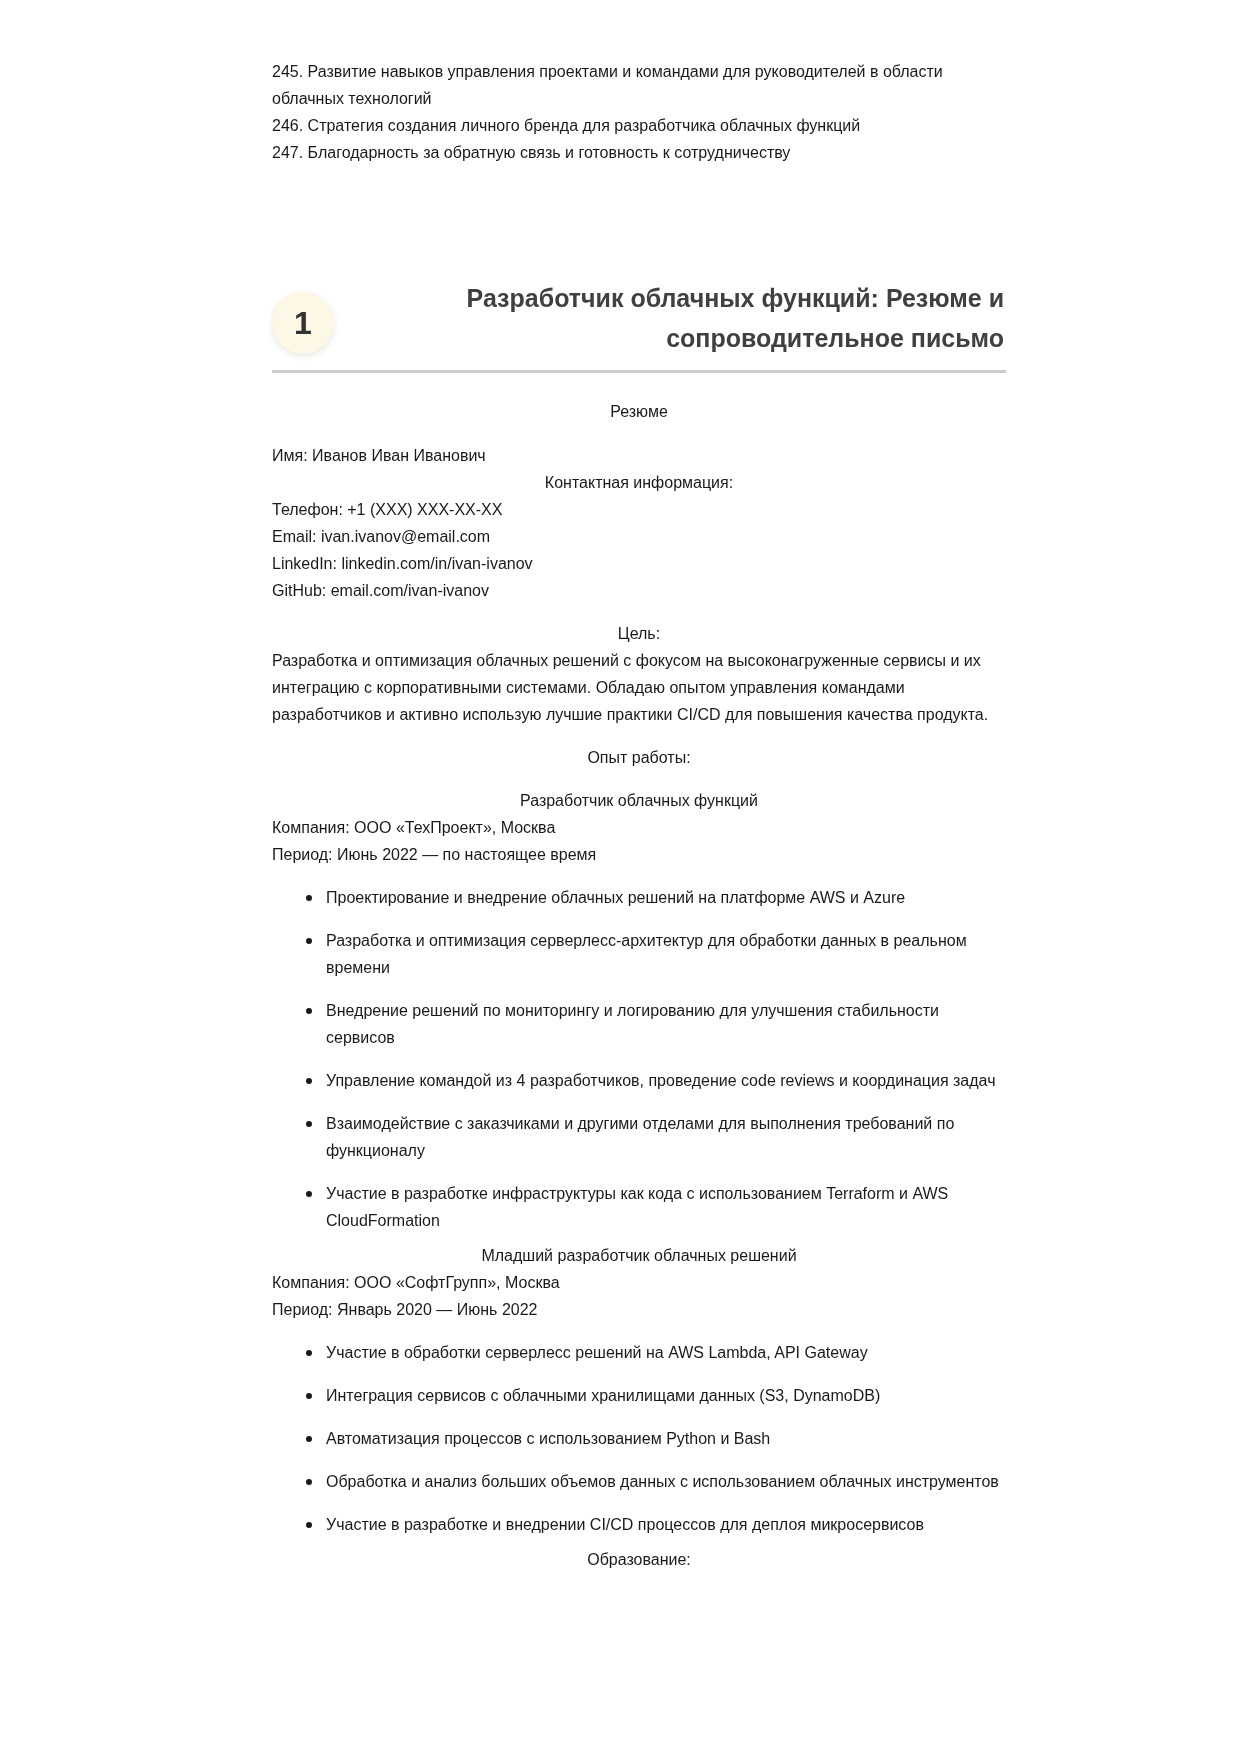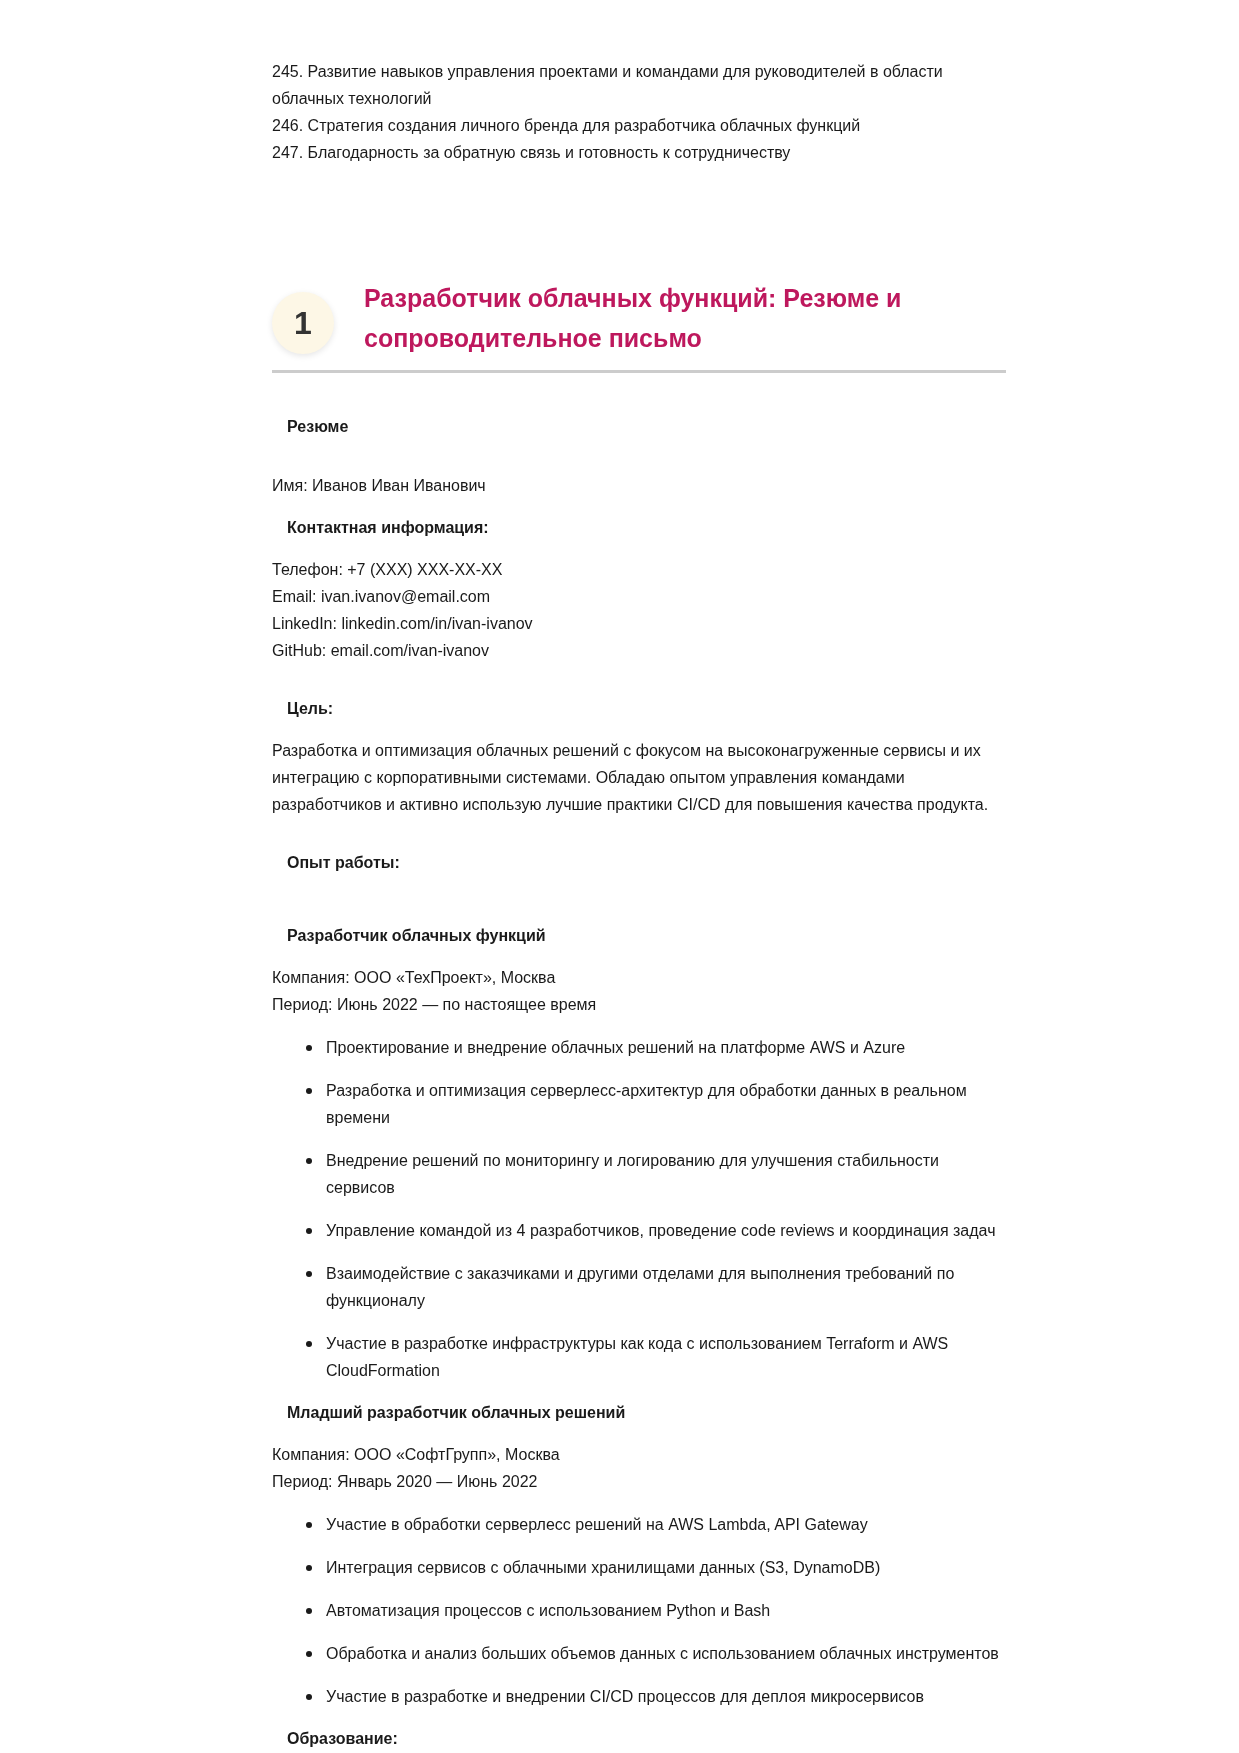--- a/index.html
+++ b/index.html
@@ -53,30 +53,32 @@
       color: #333333;
     }
     .chapter-title {
       position: absolute;
       left: 92px;
       top: -10px;
       width: 640px;
       font-size: 25px;
       font-weight: bold;
       line-height: 40px;
-      color: #be185d;
+      color: #404040;
       margin: 0;
+      text-align: right;
     }
     .content {
       font-size: 16px;
       line-height: 27px;
     }
     .section-label {
-      font-weight: bold;
-      margin: 15px;
+      font-weight: normal;
+      margin: 0;
+      text-align: center;
     }
     .p {
       margin: 0;
     }
     .gap-sm { height: 16px; }
     .gap-md { height: 17px; }
     b.label { font-weight: normal; }
     ul.bullets {
       list-style: none;
       margin: 16px 0 0 0;
@@ -113,21 +115,21 @@
     <h1 class="chapter-title">Разработчик облачных функций: Резюме и сопроводительное письмо</h1>
   </div>
 
   <div class="content">
     <div style="height:25px"></div>
     <p class="section-label">Резюме</p>
     <div class="gap-md"></div>
 
     <p class="p"><b class="label">Имя:</b><span> Иванов Иван Иванович</span></p>
     <p class="section-label">Контактная информация:</p>
-    <p class="p">Телефон: +7 (XXX) XXX-XX-XX</p>
+    <p class="p">Телефон: +1 (XXX) XXX-XX-XX</p>
     <p class="p">Email: ivan.ivanov@email.com</p>
     <p class="p">LinkedIn: linkedin.com/in/ivan-ivanov</p>
     <p class="p">GitHub: email.com/ivan-ivanov</p>
     <div class="gap-sm"></div>
 
     <p class="section-label">Цель:</p>
     <p class="p">Разработка и оптимизация облачных решений с фокусом на высоконагруженные сервисы и их интеграцию с корпоративными системами. Обладаю опытом управления командами разработчиков и активно использую лучшие практики CI/CD для повышения качества продукта.</p>
     <div class="gap-sm"></div>
 
     <p class="section-label">Опыт работы:</p>

